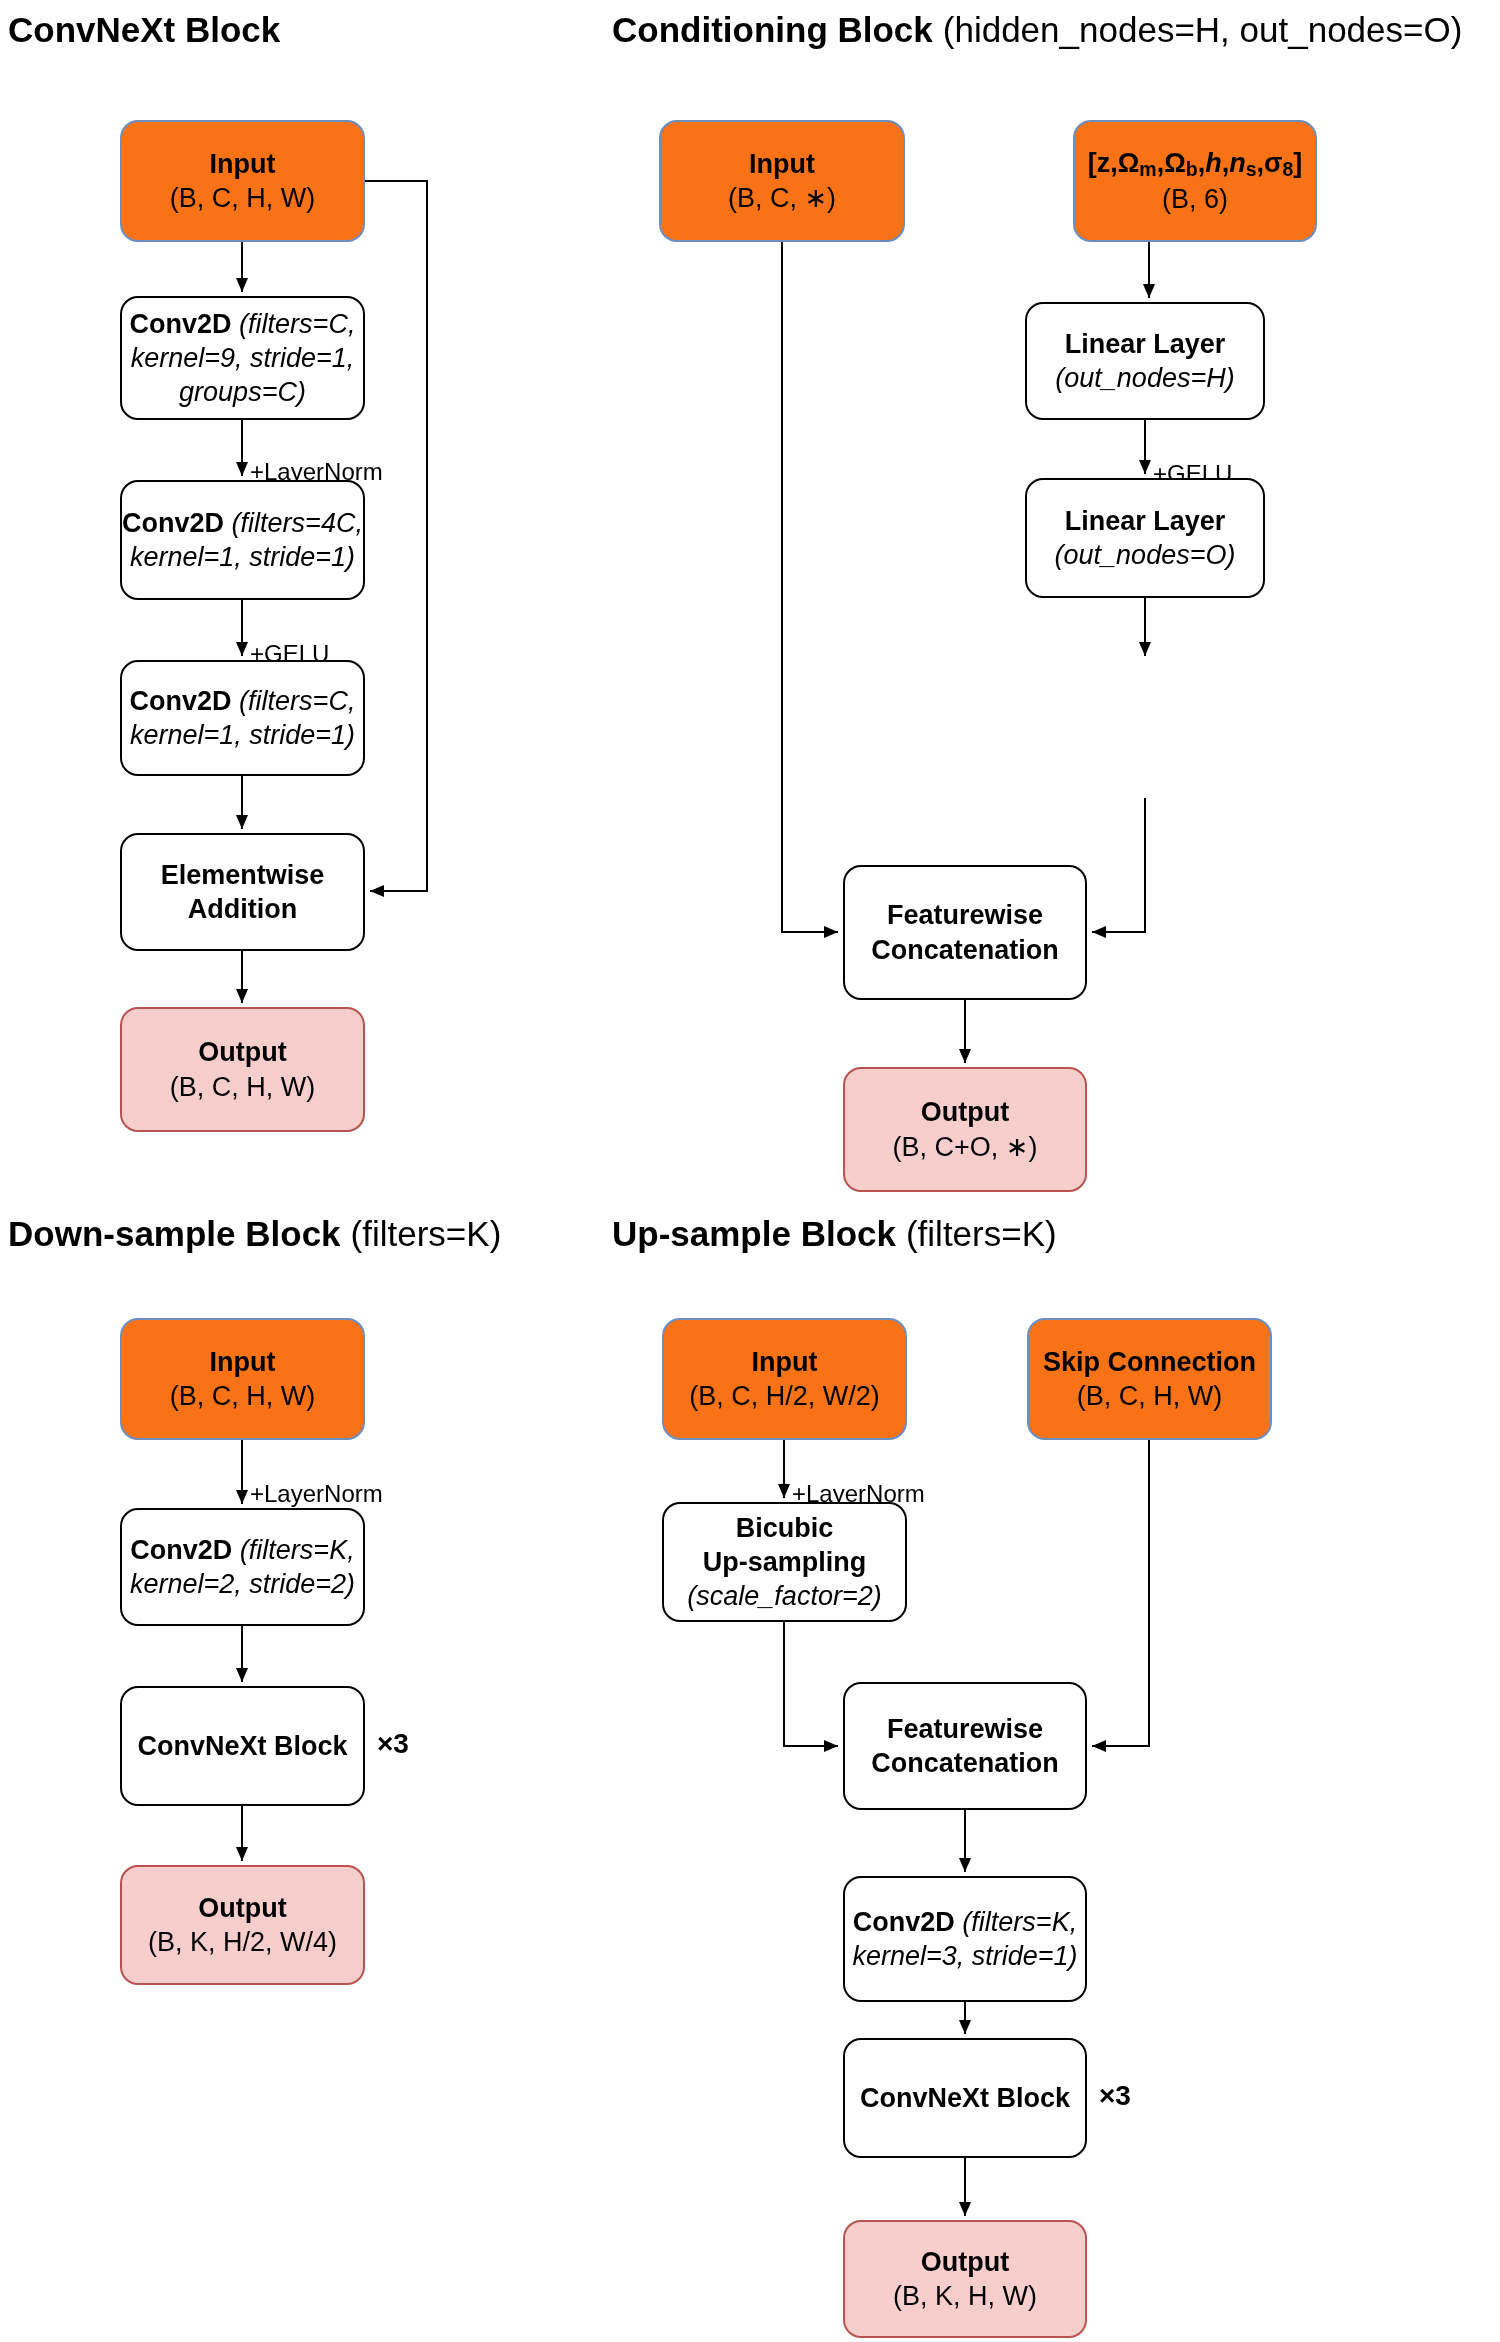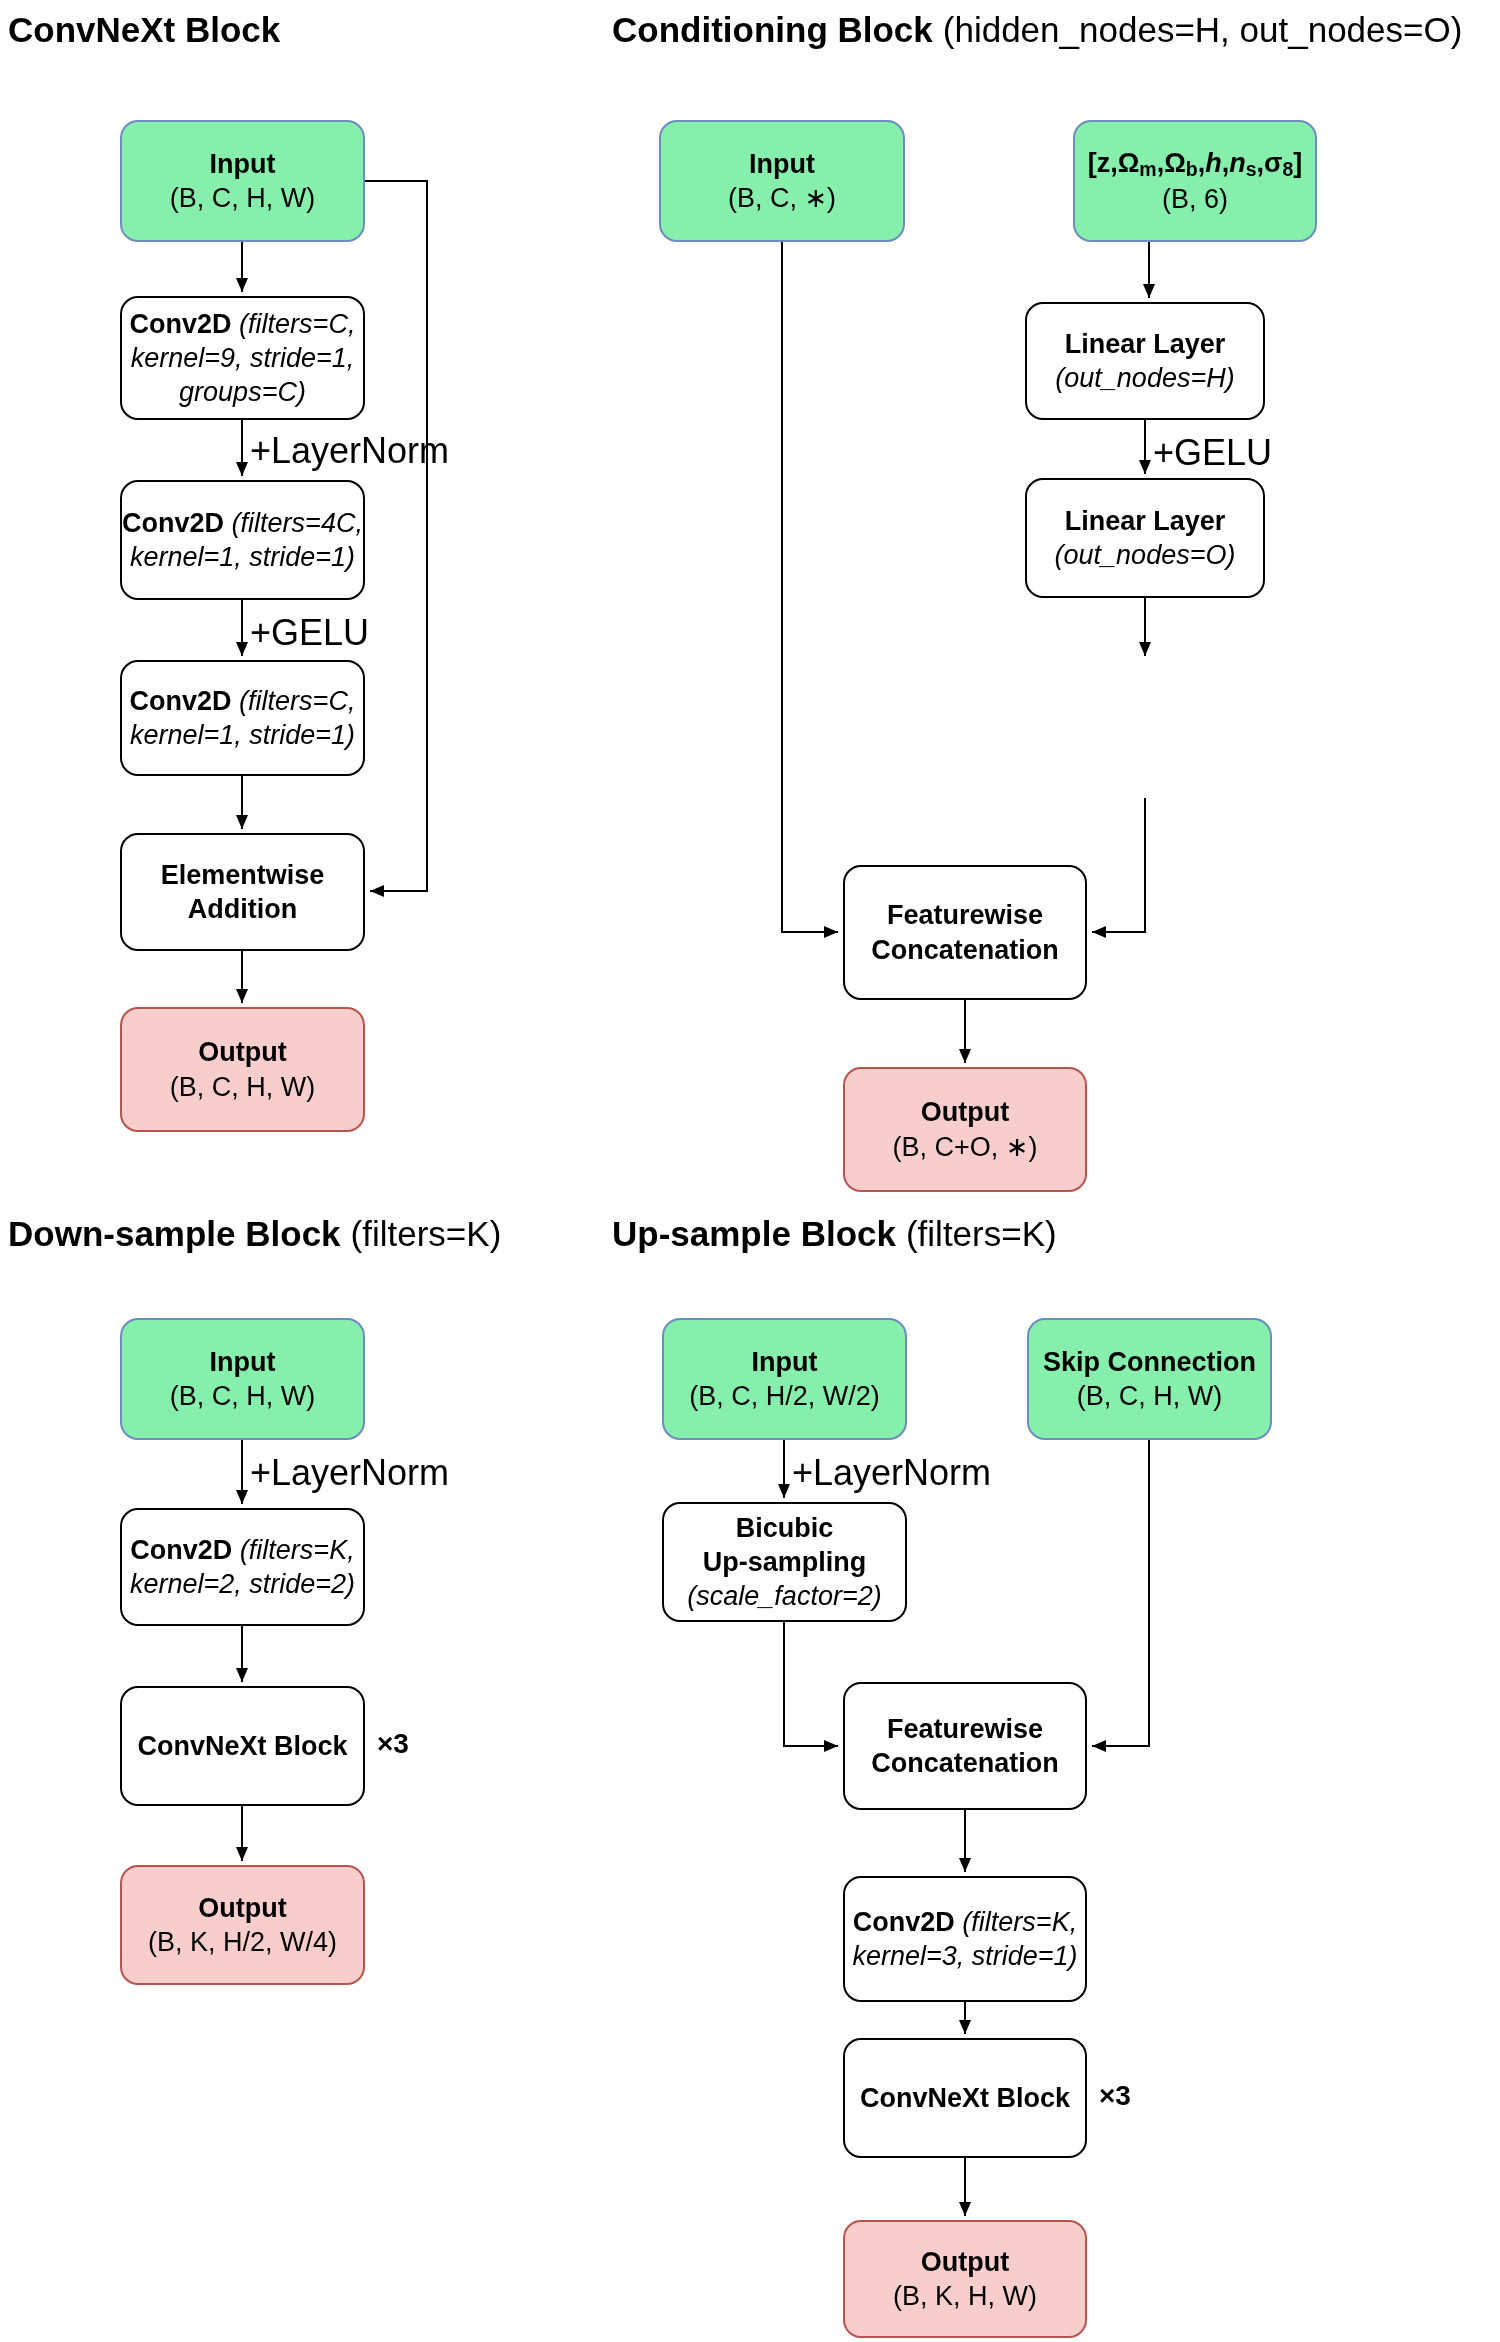--- a/index.html
+++ b/index.html
@@ -20,35 +20,36 @@
     border-radius: 18px;
     background: #ffffff;
     display: flex;
     flex-direction: column;
     align-items: center;
     justify-content: center;
     text-align: center;
     font-size: 27px;
     line-height: 1.27;
   }
-  .box.blue { background: #86efac; border-color: #6c8ebf; }
+  .box.blue { background: #f97316; border-color: #6c8ebf; }
   .box.pink { background: #f8cecc; border-color: #b85450; }
   .b { font-weight: bold; }
   .it { font-style: italic; }
   .title {
     position: absolute;
     font-size: 35px;
     font-weight: bold;
     white-space: nowrap;
   }
   .title .tit { font-weight: normal; margin-left: 10px; }
   .edge-label {
     position: absolute;
-    font-size: 36px;
+    font-size: 24px;
     white-space: nowrap;
+    margin-top: 28px;
   }
   .times {
     position: absolute;
     font-size: 28px;
     font-weight: bold;
     white-space: nowrap;
   }
   .sub { font-size: 0.72em; vertical-align: -0.22em; }
 </style>
 </head>

